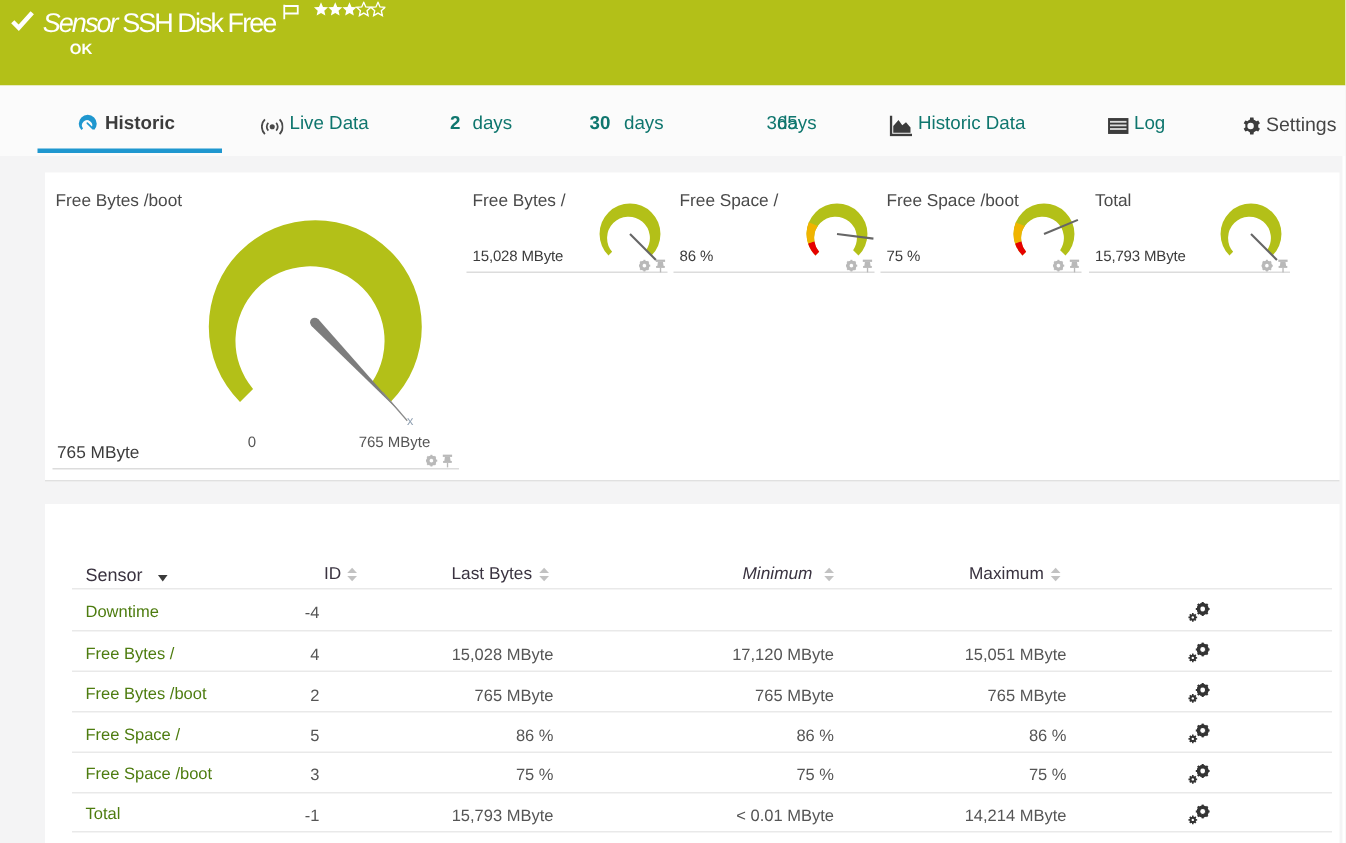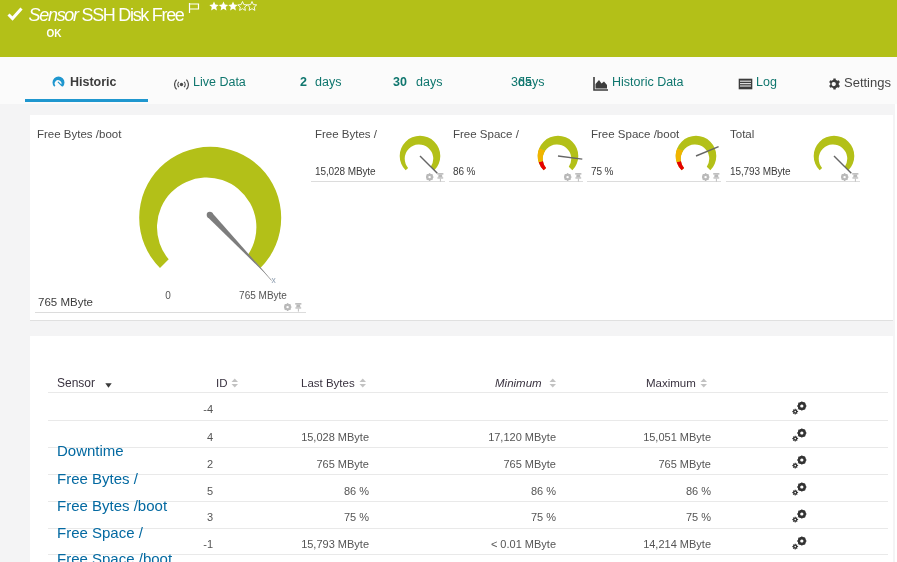--- a/index.html
+++ b/index.html
@@ -9,21 +9,21 @@
   #tabbar{left:0;top:57px;width:897px;height:47px;background:#fbfbfb;}
   #rightsliver{left:895px;top:104px;width:2px;height:458px;background:#fff;}
   #panel1{left:30px;top:115px;width:863px;height:205px;background:#fff;border-bottom:1px solid #e0e0e0;}
   #panel2{left:30px;top:336px;width:863px;height:226px;background:#fff;}
   .tabtext{font-size:12.5px;color:#0f766e;top:75px;}
   .celllabel{font-size:11.5px;color:#4a4a4a;}
   .cellvalue{font-size:10px;letter-spacing:-0.1px;color:#3c3c3c;}
   .uline{height:1px;background:#dcdcdc;}
   .scalelabel{font-size:10px;color:#555;}
   .rowline{height:1px;background:#e9e9e9;left:48px;width:840px;}
-  .tname{font-size:15px;color:#0369a1;margin-top:40px;}
+  .tname{font-size:11px;color:#4d7c0f;}
   .tval{font-size:11px;color:#555;text-align:right;}
 </style>
 </head>
 <body>
 <div id="header" class="abs"></div>
 <div id="tabbar" class="abs"></div>
 <div id="rightsliver" class="abs"></div>
 <div id="panel1" class="abs"></div>
 <div id="panel2" class="abs"></div>
 

